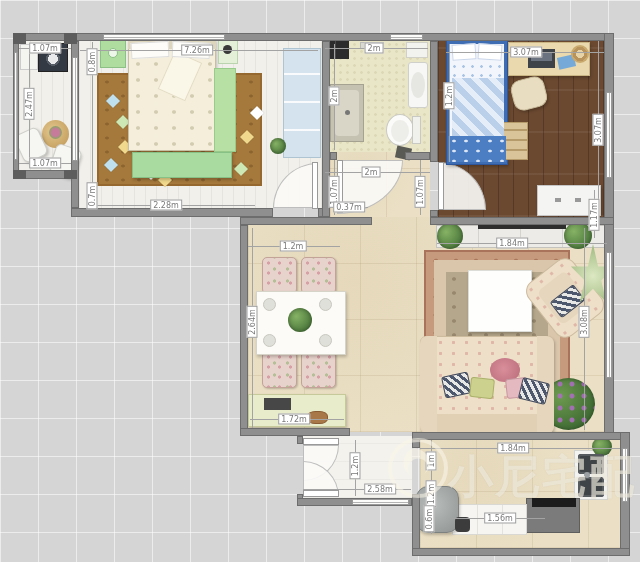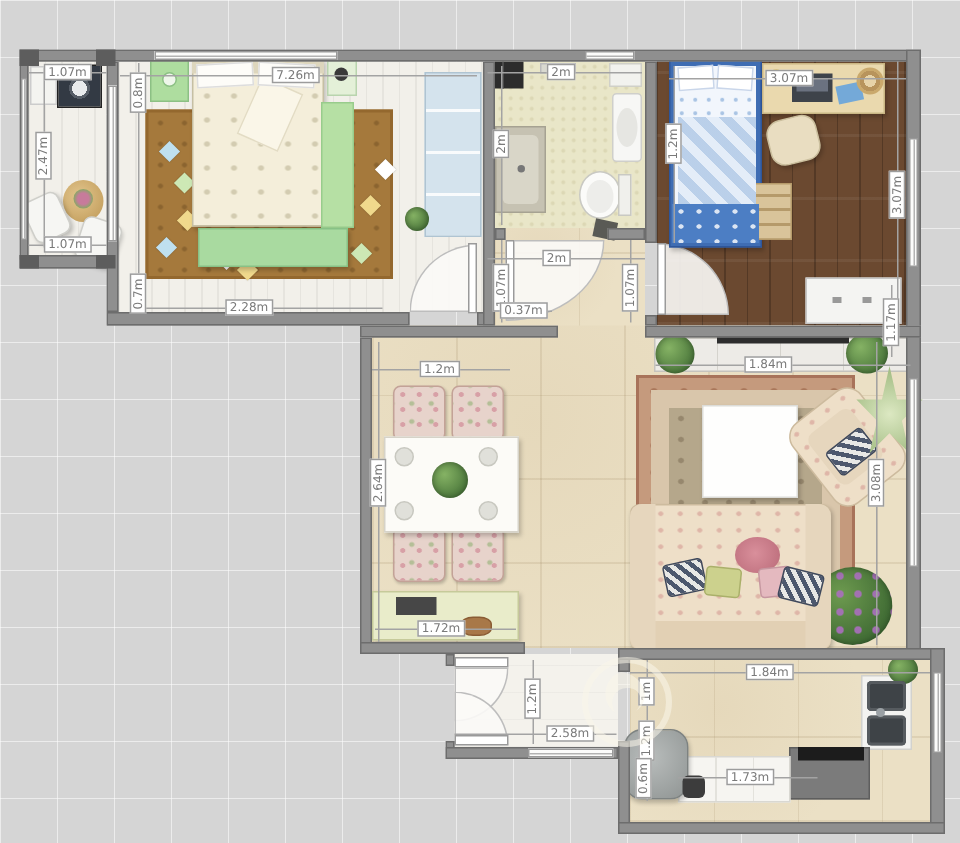--- a/index.html
+++ b/index.html
@@ -264,21 +264,22 @@
   <div class="dim v" style="left:252px;top:322px">2.64m</div>
   <div class="dim" style="left:294px;top:419px">1.72m</div>
   <div class="dim v" style="left:355px;top:466px">1.2m</div>
   <div class="dim" style="left:380px;top:489px">2.58m</div>
   <div class="dim" style="left:512px;top:243px">1.84m</div>
   <div class="dim v" style="left:584px;top:322px">3.08m</div>
   <div class="dim" style="left:513px;top:448px">1.84m</div>
   <div class="dim v" style="left:431px;top:461px">1m</div>
   <div class="dim v" style="left:431px;top:494px">1.2m</div>
   <div class="dim v" style="left:429px;top:519px">0.6m</div>
-  <div class="dim" style="left:500px;top:518px">1.73m</div>
+  <div class="dim" style="left:500px;top:518px">1.56m</div>
 
   <div id="wm-logo" style="left:388px;top:438px;width:52px;height:52px">
     <svg width="44" height="44" viewBox="0 0 44 44" style="position:absolute;left:0;top:0">
       <path d="M22 6 C10 10 8 26 18 33 C13 24 19 15 29 17 C36 18.5 37 27 32 32 C43 25 38 8 22 6 Z" fill="rgba(249,245,233,0.55)"></path>
     </svg>
   </div>
+  <div id="wm-text" style="left:448px;top:447px">小尼宅配</div>
 
 </div>
 
 </body></html>

